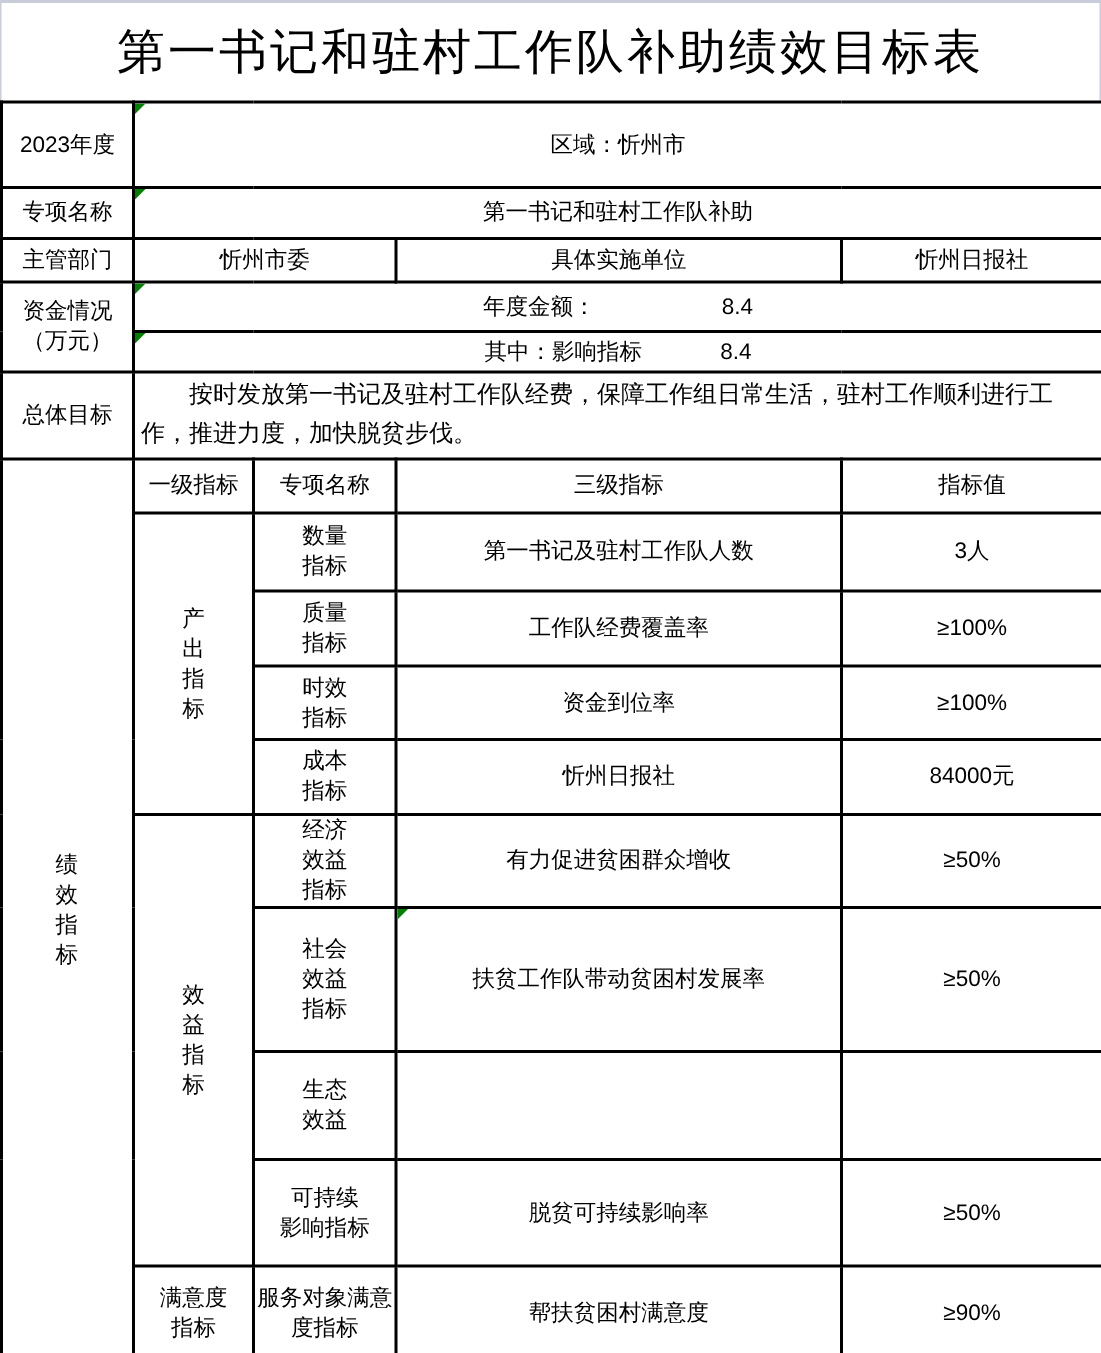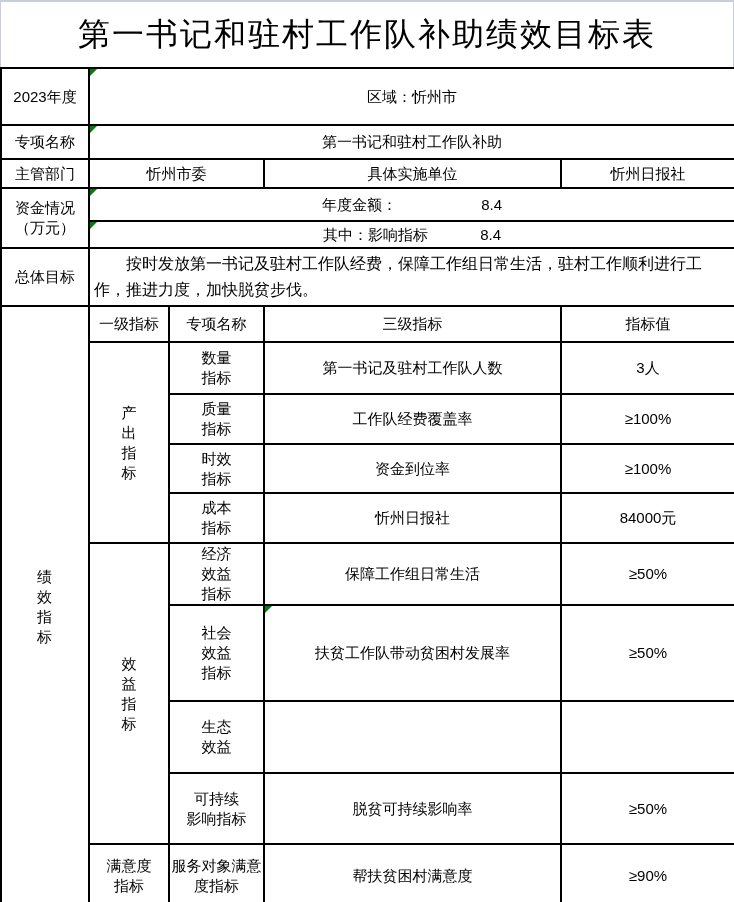--- a/index.html
+++ b/index.html
@@ -157,21 +157,21 @@
     </tr>
 
     <tr style="height:60px">
       <td rowspan="4" class="vert">效
 益
 指
 标</td>
       <td class="l2cell">经济
 效益
 指标</td>
-      <td>保障工作组日常生活</td>
+      <td>有力促进贫困群众增收</td>
       <td>≥50%</td>
     </tr>
     <tr style="height:96px">
       <td class="l2cell">社会
 效益
 指标</td>
       <td>
         <span class="corner-flag"></span>
         <span>扶贫工作队带动贫困村发展率</span>
       </td>

